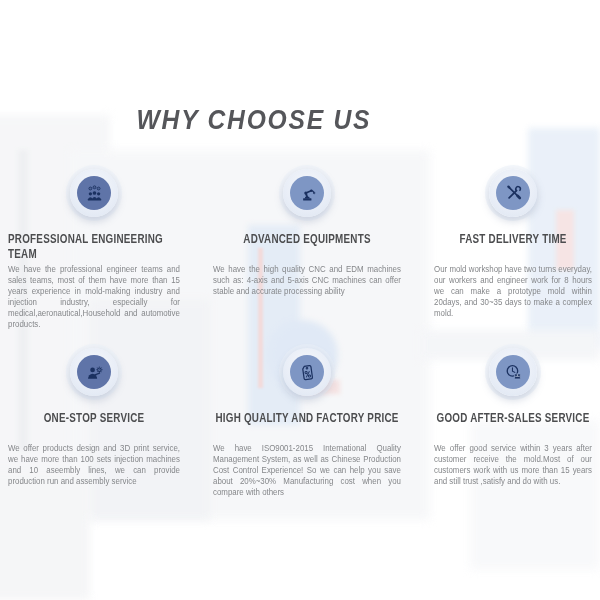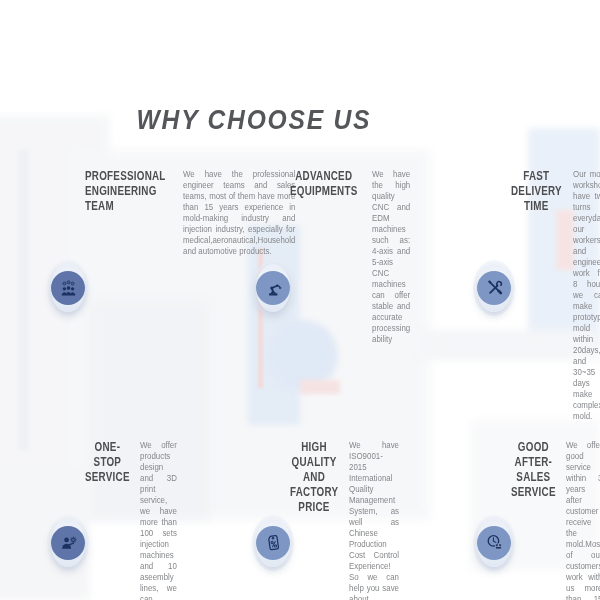--- a/index.html
+++ b/index.html
@@ -33,21 +33,21 @@
     font-size:28px;letter-spacing:2px;line-height:40px;
     color:var(--title-text,#55565a);white-space:nowrap;
   }
 
   
   .features{
     position:absolute;left:8px;top:169px;width:584px;
     display:grid;grid-template-columns:172px 188px 158px;
     justify-content:space-between;row-gap:18px;
   }
-  .feature{display:flex;margin-left:43px;}
+  .feature{display:flex;flex-direction:column;}
   .icon-outer{
     width:48px;height:48px;border-radius:50%;align-self:center;
     background:radial-gradient(circle at 50% 38%, #f6f8fb 0%, #e9eef7 55%, #dde5f1 100%);
     box-shadow:0 4px 9px rgba(96,115,155,.28), 0 0 0 4px rgba(235,240,248,.55);
     display:flex;align-items:center;justify-content:center;
     margin-bottom:15px;
   }
   .icon-inner{
     width:34px;height:34px;border-radius:50%;
     background:var(--icon-circle-blue,#7e96c4);

